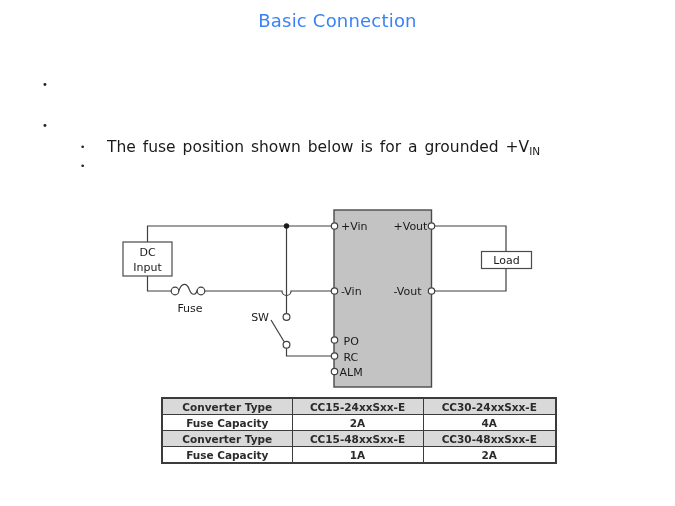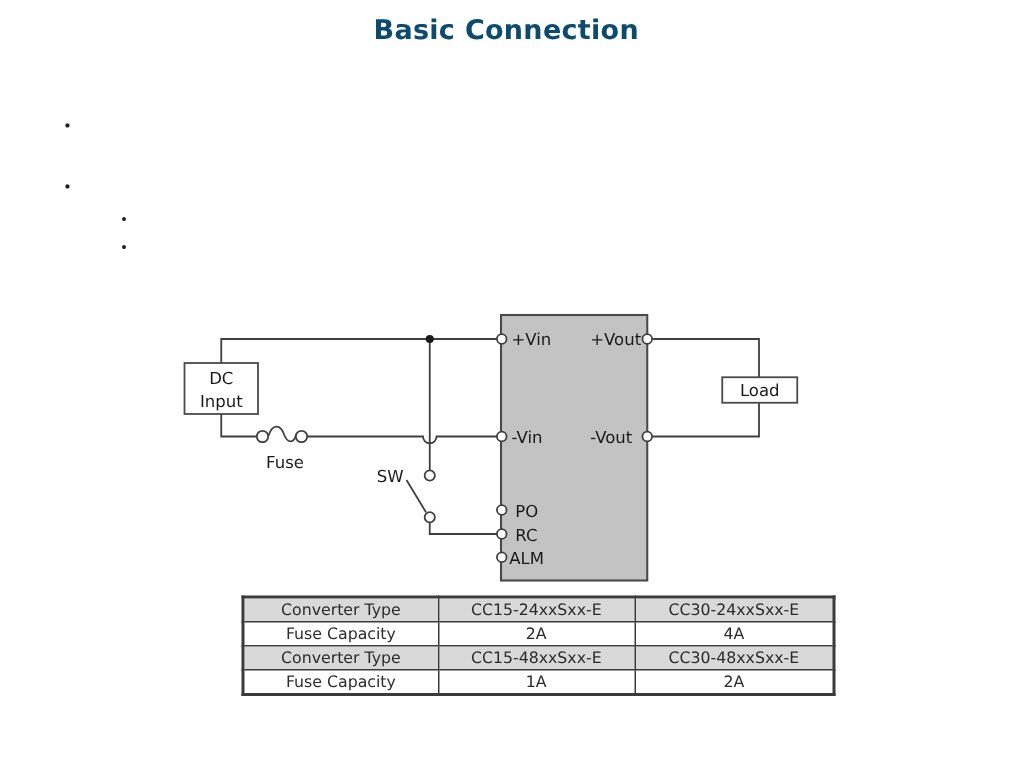--- a/index.html
+++ b/index.html
@@ -6,37 +6,37 @@
   .slide{
     position:relative;
     width:675px;height:506px;
     background:#ffffff;
     font-family:"DejaVu Sans","Liberation Sans",sans-serif;
     color:#111;
     overflow:hidden;
   }
   .title{
     position:absolute;top:10px;left:0;width:675px;
-    text-align:center;font-size:18px;font-weight:bold;color:#0c4a6e;
+    text-align:center;font-size:18px;font-weight:normal;color:#3b82f6;
     letter-spacing:0.2px;
   }
   .line{position:absolute;display:flex;align-items:flex-start;white-space:nowrap;}
   .line .marker{flex:0 0 auto;color:#222;}
   .lvl1{left:42px;font-size:16px;font-weight:bold;letter-spacing:0.1px;word-spacing:2px;}
   .lvl1 .marker{width:30px;font-size:10px;line-height:20px;font-weight:normal;}
   .lvl2{left:80px;font-size:15.5px;font-weight:normal;color:#1a1a1a;word-spacing:2px;}
   .lvl2 .marker{width:27px;font-size:9px;line-height:19px;}
   .subscript{font-size:10.5px;vertical-align:-3px;line-height:0;}
   svg.diagram{position:absolute;left:0;top:0;}
   svg text{font-family:"DejaVu Sans","Liberation Sans",sans-serif;fill:#1a1a1a;}
   .spec-table{
     position:absolute;left:161px;top:397px;
     border-collapse:collapse;table-layout:fixed;
     border:2px solid #3b3b3b;
-    font-size:10.5px;color:#2b2b2b;
+    font-size:10.5px;color:#2b2b2b;font-weight:bold;
   }
   .spec-table td{
     border:1px solid #3b3b3b;height:15px;padding:0 2px;
     text-align:center;vertical-align:middle;overflow:hidden;white-space:nowrap;
   }
   .spec-table tr.hdr td{background:#d9d9d9;}
 </style>
 </head>
 <body>
 
@@ -47,20 +47,21 @@
   <div class="line lvl1" style="top:75px">
     <span class="marker">•</span>
   </div>
 
   <div class="line lvl1" style="top:116px">
     <span class="marker">•</span>
   </div>
 
   <div class="line lvl2" style="top:138px">
     <span class="marker">•</span>
+    <span class="txt"><span>The fuse position shown below is for a grounded +V</span><span class="subscript">IN</span></span>
   </div>
 
   <div class="line lvl2" style="top:157px">
     <span class="marker">•</span>
   </div>
 
   <svg class="diagram" width="675" height="400" viewBox="0 0 675 400">
 
     <g fill="none" stroke="#3f3f3f" stroke-width="1.2">
       <path d="M147.5 242 V226 H331.5"></path>

